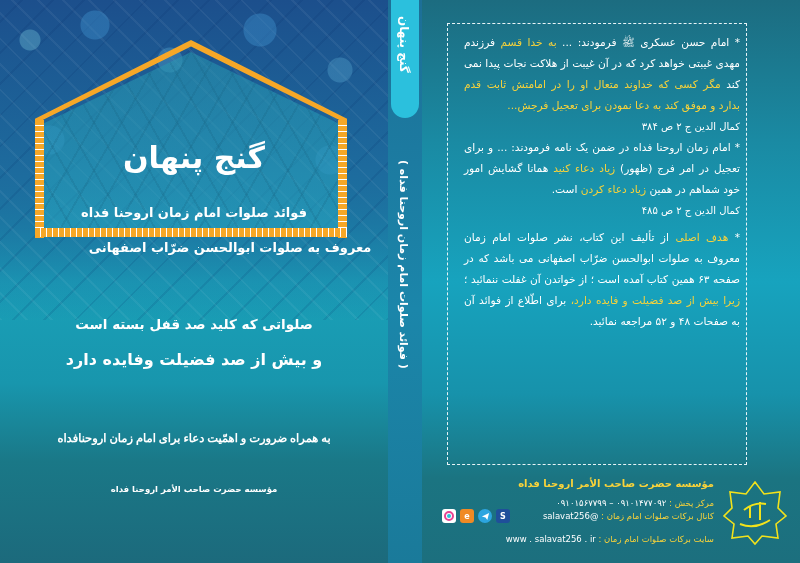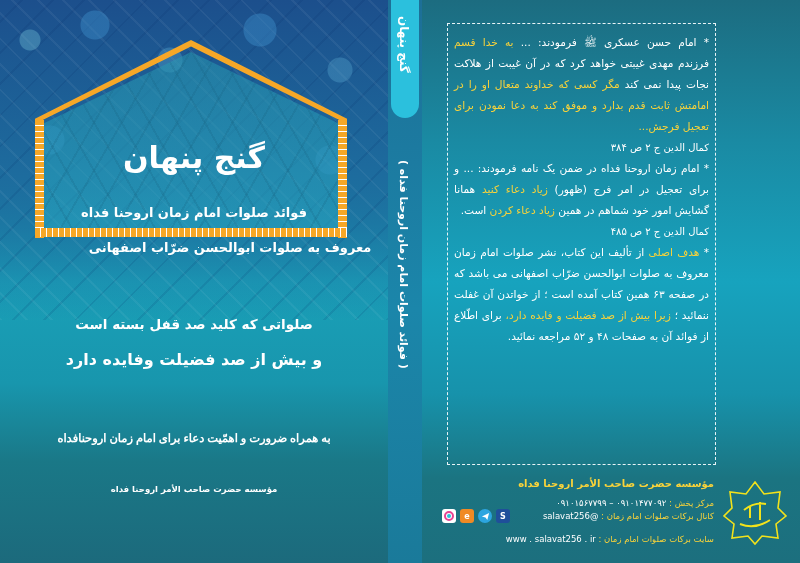--- a/index.html
+++ b/index.html
@@ -75,23 +75,23 @@
   }
   .spine-title { left: 397px; top: 16px; font-size: 12px; }
   .spine-sub { left: 397px; top: 160px; font-size: 11px; }
 
   
   .back {
     position: absolute; left: 422px; top: 0; width: 378px; height: 563px;
     background: linear-gradient(180deg, #1c6c80 0%, #1a8aa3 25%, #17a3be 50%, #1792ab 70%, #1b7481 85%, #1c6f7e 100%);
   }
   .text-box {
-    position: absolute; left: 447px; top: 23px; width: 269px; height: 442px;
+    position: absolute; left: 447px; top: 23px; width: 300px; height: 442px;
     border: 1.5px dashed #e8f4f7; box-sizing: border-box;
-    direction: rtl; color: #fff; padding: 8px 6px 0 6px;
+    direction: rtl; color: #fff; padding: 8px 6px 0 16px;
     font-size: 10.6px; line-height: 21px; text-align: justify;
   }
   .text-box p { margin: 0; }
   .hl { color: #f9d33a; }
   .ref { font-size: 10px; }
   .footer-pub {
     position: absolute; right: 86px; top: 478px; color: #f9d33a; font-weight: bold; font-size: 10px; direction: rtl;
   }
   .footer-line {
     position: absolute; right: 86px; color: #fff; font-size: 8.5px; direction: rtl; white-space: nowrap;
@@ -132,21 +132,21 @@
 <div class="back"></div>
 <div class="text-box">
   <p>
     <span>* امام حسن عسکری ﷺ فرمودند: ... </span><span class="hl">به خدا قسم</span><span> فرزندم مهدی غیبتی خواهد کرد که در آن غیبت از هلاکت نجات پیدا نمی کند </span><span class="hl">مگر کسی که خداوند متعال او را در امامتش ثابت قدم بدارد و موفق کند به دعا نمودن برای تعجیل فرجش...</span>
   </p>
   <p class="ref">کمال الدین ج ۲ ص ۳۸۴</p>
   <p>
     <span>* امام زمان اروحنا فداه در ضمن یک نامه فرمودند: ... و برای تعجیل در امر فرج (ظهور) </span><span class="hl">زیاد دعاء کنید</span><span> همانا گشایش امور خود شماهم در همین </span><span class="hl">زیاد دعاء کردن</span><span> است.</span>
   </p>
   <p class="ref">کمال الدین ج ۲ ص ۴۸۵</p>
-  <p style="">
+  <p style="margin-top:6px;">
     <span>* </span><span class="hl">هدف اصلی</span><span> از تألیف این کتاب، نشر صلوات امام زمان معروف به صلوات ابوالحسن ضرّاب اصفهانی می باشد که در صفحه ۶۳ همین کتاب آمده است ؛ از خواتدن آن غفلت ننمائید ؛ </span><span class="hl">زیرا بیش از صد فضیلت و فایده دارد،</span><span> برای اطّلاع از فوائد آن به صفحات ۴۸ و ۵۲ مراجعه نمائید.</span>
   </p>
 </div>
 
 <div class="footer-pub">مؤسسه حضرت صاحب الأمر اروحنا فداه</div>
 <div class="footer-line fl1">
   <span class="y">مرکز پخش :</span>
   <span>۰۹۱۰۱۴۷۷۰۹۲ – ۰۹۱۰۱۵۶۷۷۹۹</span>
 </div>
 <div class="footer-line fl2">

